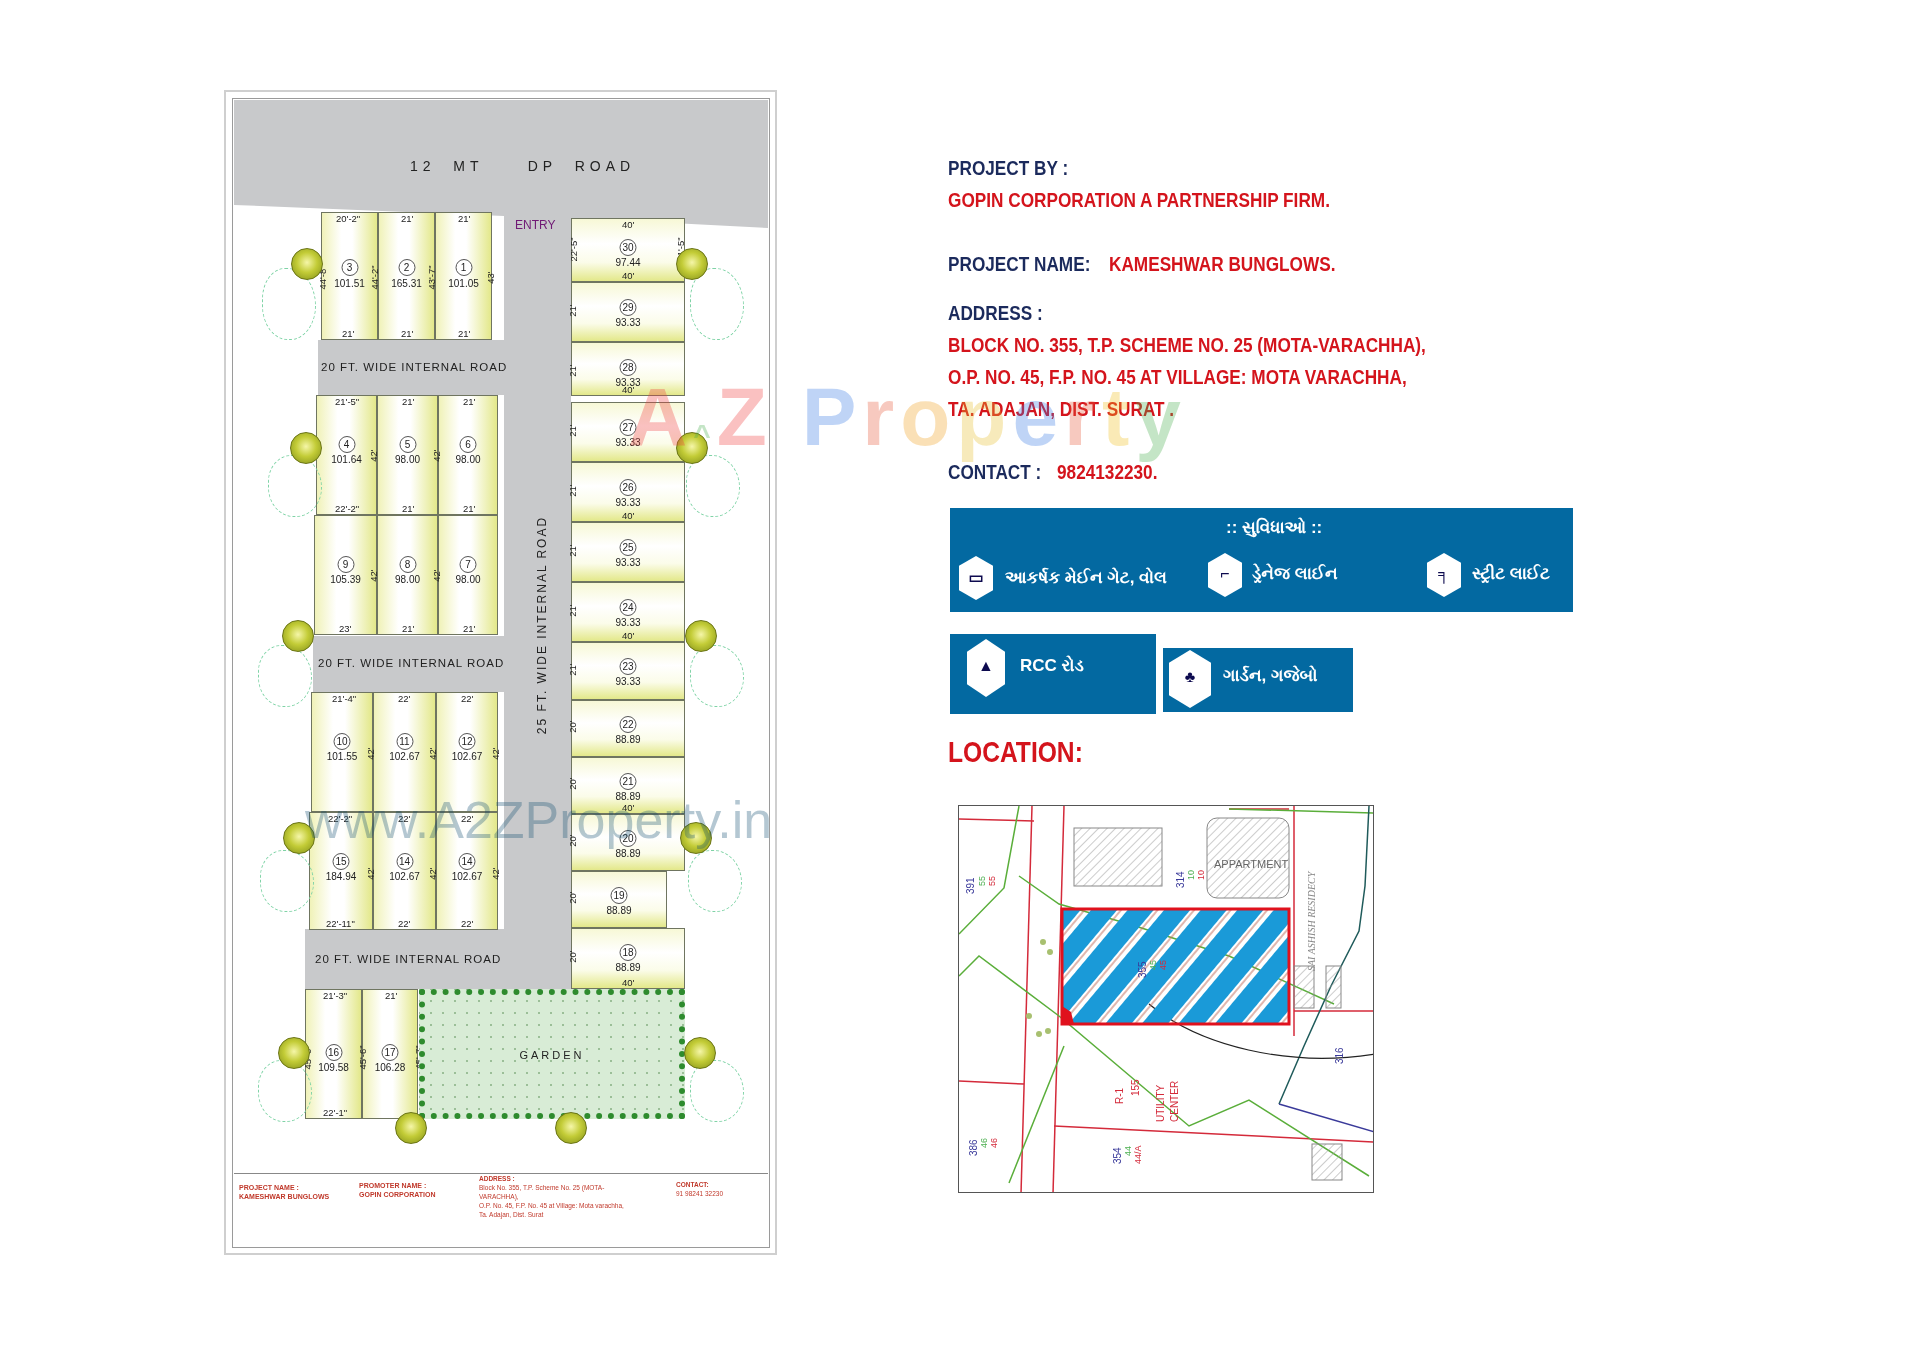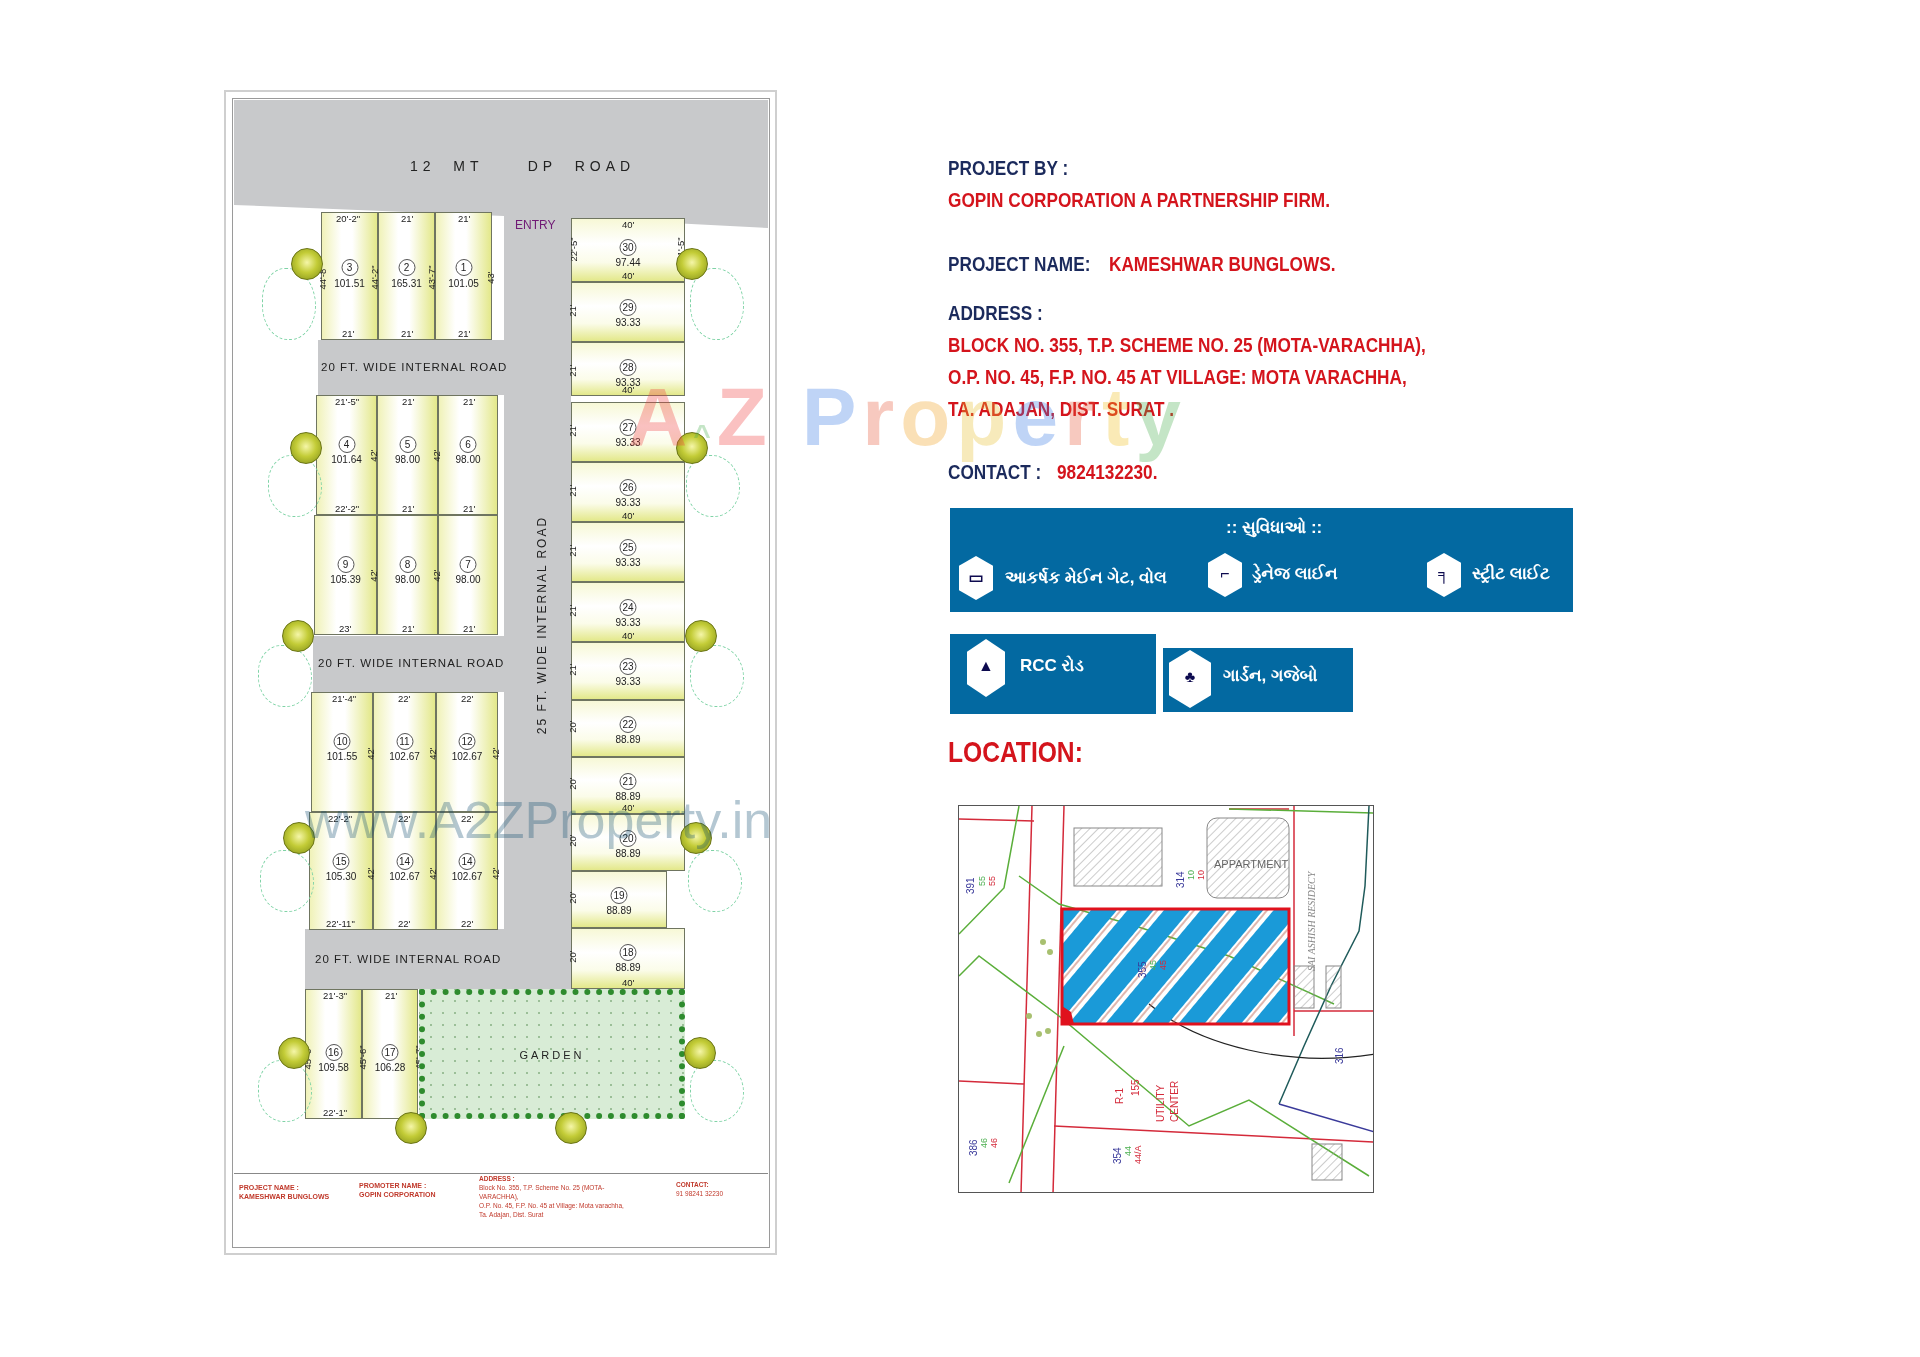--- a/index.html
+++ b/index.html
@@ -136,21 +136,21 @@
   <span class="pnum" style="top:40px;">12</span>
   <span class="parea" style="top:58px;">102.67</span>
 </div>
 <span class="vdim" style="left:364px;top:748px;">42'</span>
 <span class="vdim" style="left:426px;top:748px;">42'</span>
 <span class="vdim" style="left:489px;top:748px;">42'</span>
 
 <div class="plot" style="left:309px;top:812px;width:64px;height:118px;">
   <span class="dim" style="left:18px;top:0;">22'-2"</span>
   <span class="pnum" style="top:40px;">15</span>
-  <span class="parea" style="top:58px;">105.30</span>
+  <span class="parea" style="top:58px;">184.94</span>
   <span class="dim" style="left:16px;bottom:0;">22'-11"</span>
 </div>
 <div class="plot" style="left:373px;top:812px;width:63px;height:118px;">
   <span class="dim" style="left:24px;top:0;">22'</span>
   <span class="pnum" style="top:40px;">14</span>
   <span class="parea" style="top:58px;">102.67</span>
   <span class="dim" style="left:24px;bottom:0;">22'</span>
 </div>
 <div class="plot" style="left:436px;top:812px;width:62px;height:118px;">
   <span class="dim" style="left:24px;top:0;">22'</span>

